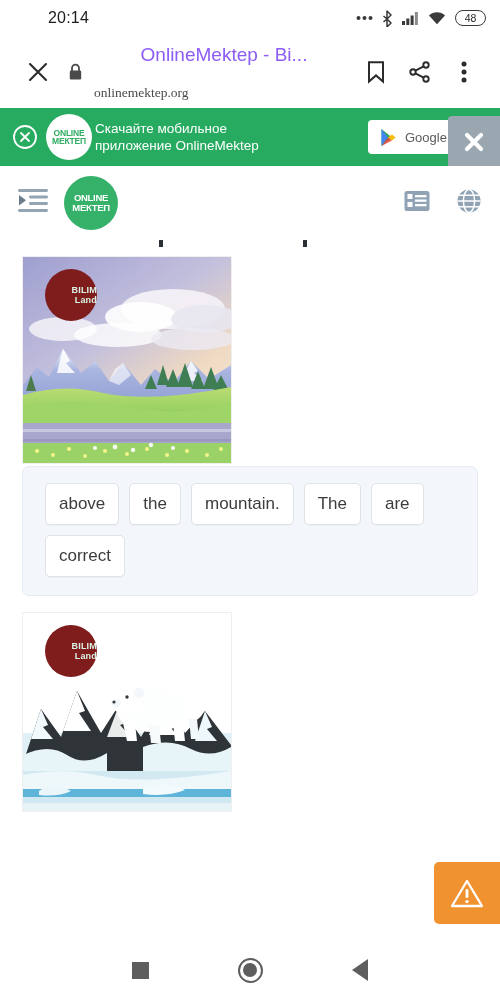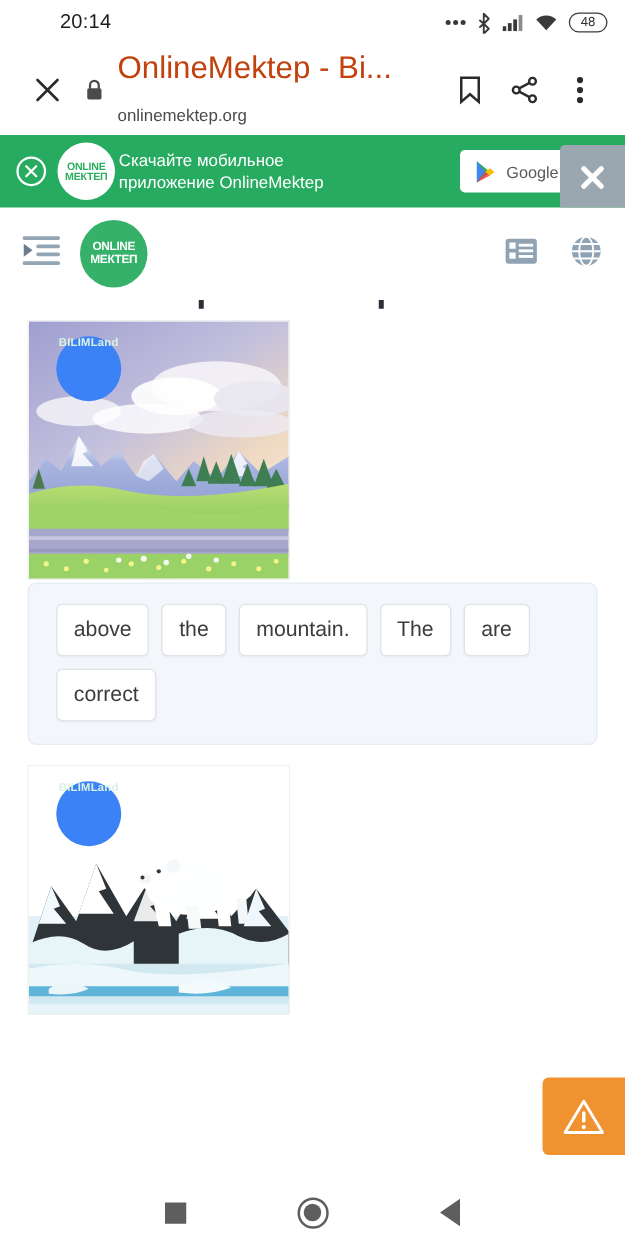--- a/index.html
+++ b/index.html
@@ -29,24 +29,24 @@
 
   
   .chrome {
     height:72px; display:flex; align-items:center; padding:0 14px 0 16px;
     background:#ffffff; gap:0;
   }
   .chrome-btn { width:44px; height:44px; display:flex; align-items:center; justify-content:center; flex:0 0 auto; }
   .lock-wrap { width:30px; display:flex; align-items:center; justify-content:center; flex:0 0 auto; }
   .url-block { flex:1 1 auto; min-width:0; padding-left:4px; }
   .url-title {
-    font-size:25px; color:#c2410c; line-height:23px;
-    white-space:nowrap; overflow:hidden; text-overflow:clip;
-  }
-  .url-host { font-size:13.5px; color:#4a4a4a; line-height:18px; margin-top:18px; }
+    font-size:19px; color:#8b5cf6; line-height:23px;
+    white-space:nowrap; overflow:hidden; text-overflow:clip;text-align:center;
+  }
+  .url-host { font-size:13.5px; color:#4a4a4a; line-height:18px; margin-top:18px;font-family:Liberation Serif, serif; }
   .chrome-right { display:flex; align-items:center; flex:0 0 auto; }
 
   
   .promo {
     position:relative; height:58px; background:#27ab60;
     display:flex; align-items:center; padding:0 12px; overflow:hidden;
   }
   .promo-close { width:26px; height:26px; flex:0 0 auto; margin-right:8px; }
   .promo-logo {
     width:46px; height:46px; border-radius:50%; background:#ffffff;
@@ -95,22 +95,22 @@
     display:flex; align-items:center; gap:14px;
     font-size:18.5px; font-weight:bold; color:#2b3038;
     padding-top:2px; padding-bottom:14px;
   }
   .illus {
     width:210px; height:208px; border:1px solid #efefef;
     overflow:hidden; position:relative; display:block;
   }
   .badge {
     position:absolute; left:22px; top:12px; width:52px; height:52px;
-    border-radius:50%; background:#3b82f6; display:flex; flex-direction:row;
-    align-items:flex-start; justify-content:center; line-height:1.15; z-index:3;
+    border-radius:50%; background:#7f1d1d; display:flex; flex-direction:column;
+    align-items:flex-end; justify-content:center; line-height:1.15; z-index:3;
   }
   .badge span { font-size:9px; font-weight:bold; color:#d9f2e3; letter-spacing:.2px; }
 
   
   .wordbank {
     margin-top:2px; background:#f3f7fb; border:1px solid #e4ebf2;
     border-radius:7px; padding:16px 16px 18px 22px;
     display:flex; flex-wrap:wrap; gap:10px 10px; align-content:flex-start;
   }
   .tile {

